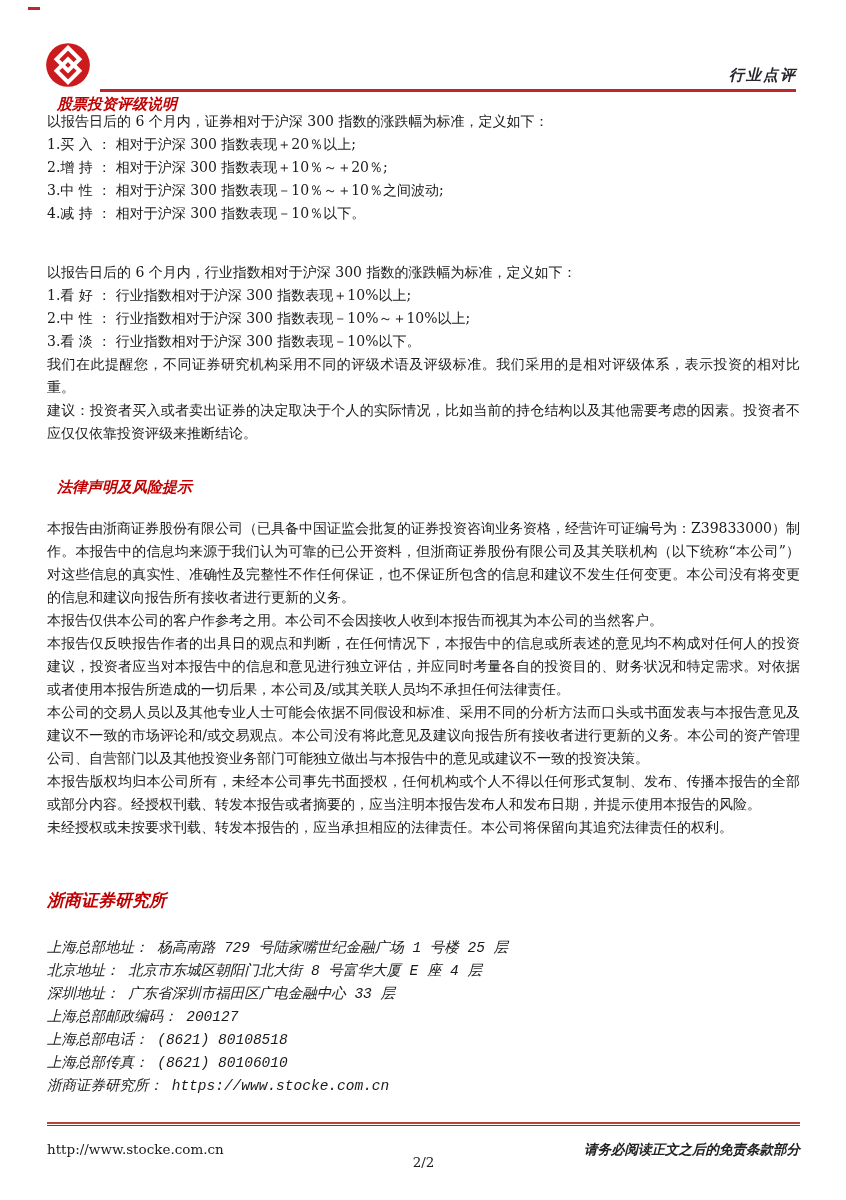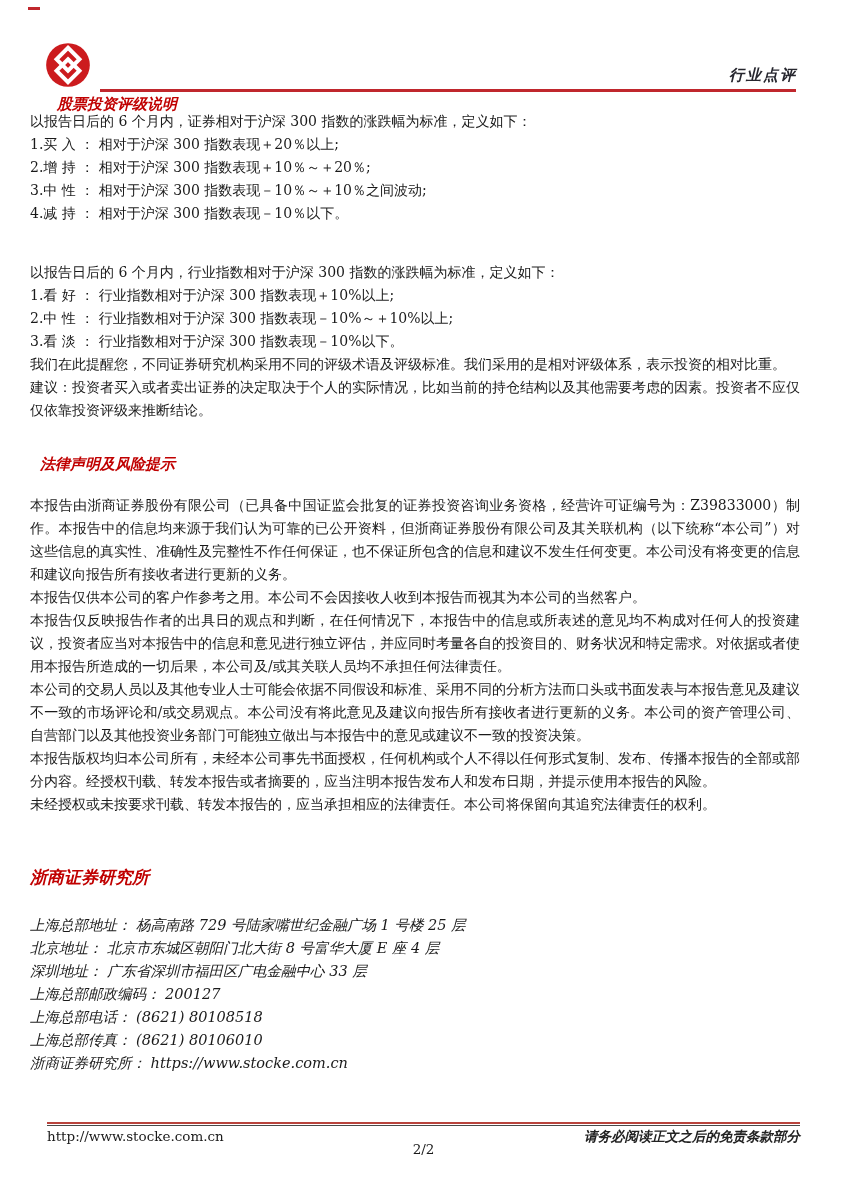--- a/index.html
+++ b/index.html
@@ -16,37 +16,37 @@
   
   .header{position:relative;height:104px;}
   .logo{position:absolute;left:45px;top:42px;display:flex;align-items:flex-start;z-index:2;}
   .logo-icon{width:46px;height:46px;flex:0 0 auto;}
   .logo-names{margin-left:6px;display:flex;flex-direction:column;}
   .logo-cn{font-size:30px;font-weight:bold;color:#3c2b24;letter-spacing:3px;line-height:34px;white-space:nowrap;}
   .logo-en{font-size:8px;font-weight:bold;color:#c0272d;letter-spacing:1.6px;margin-top:2px;white-space:nowrap;}
   .doc-type{position:absolute;right:49px;top:66px;font-size:15px;font-style:italic;font-weight:bold;color:#26262e;letter-spacing:2px;z-index:2;}
   .header-rule{position:absolute;left:100px;right:50px;top:89px;height:3px;background:#c0272d;z-index:1;}
   
-  .content{padding:6px 46px 0 30px;}
+  .content{padding:6px 46px 0 47px;}
   .sec-title{color:#c00000;font-weight:bold;font-style:italic;font-size:15px;line-height:20px;margin:10px;}
   .sec-title.first{position:absolute;left:47px;top:84px;z-index:3;}
   .bodyline{font-size:14px;line-height:23px;margin:0;text-align:justify;}
   .block{margin:0;}
   .gap26{height:26px;}
   .gap22{height:22px;}
   .gap10{height:10px;}
   .gap46{height:46px;}
   
   .inst-title{color:#c00000;font-weight:bold;font-style:italic;font-size:17px;line-height:30px;margin:0;}
-  .inst-line{font-size:14.5px;line-height:23px;font-style:italic;margin:0;}
+  .inst-line{font-size:14.5px;line-height:23px;font-style:italic;margin:0;font-family:Liberation Mono, monospace;}
   
   .footer{position:absolute;left:47px;right:46px;top:1122px;}
   .footer-line1{height:2px;background:#b8433c;}
   .footer-line2{height:1px;background:#4a4a4a;margin-top:1px;}
-  .footer-row{position:relative;margin-top:2px;font-size:13.5px;height:20px;}
+  .footer-row{position:relative;margin-top:15px;font-size:13.5px;height:20px;}
   .footer-left{position:absolute;left:0;top:0;}
   .footer-center{position:absolute;left:0;right:0;text-align:center;top:13px;}
   .footer-right{position:absolute;right:0;top:0;font-style:italic;font-weight:bold;color:#222;}
 </style>
 </head>
 <body>
 
 <div class="page">
 
   <div class="corner-mark"></div>

